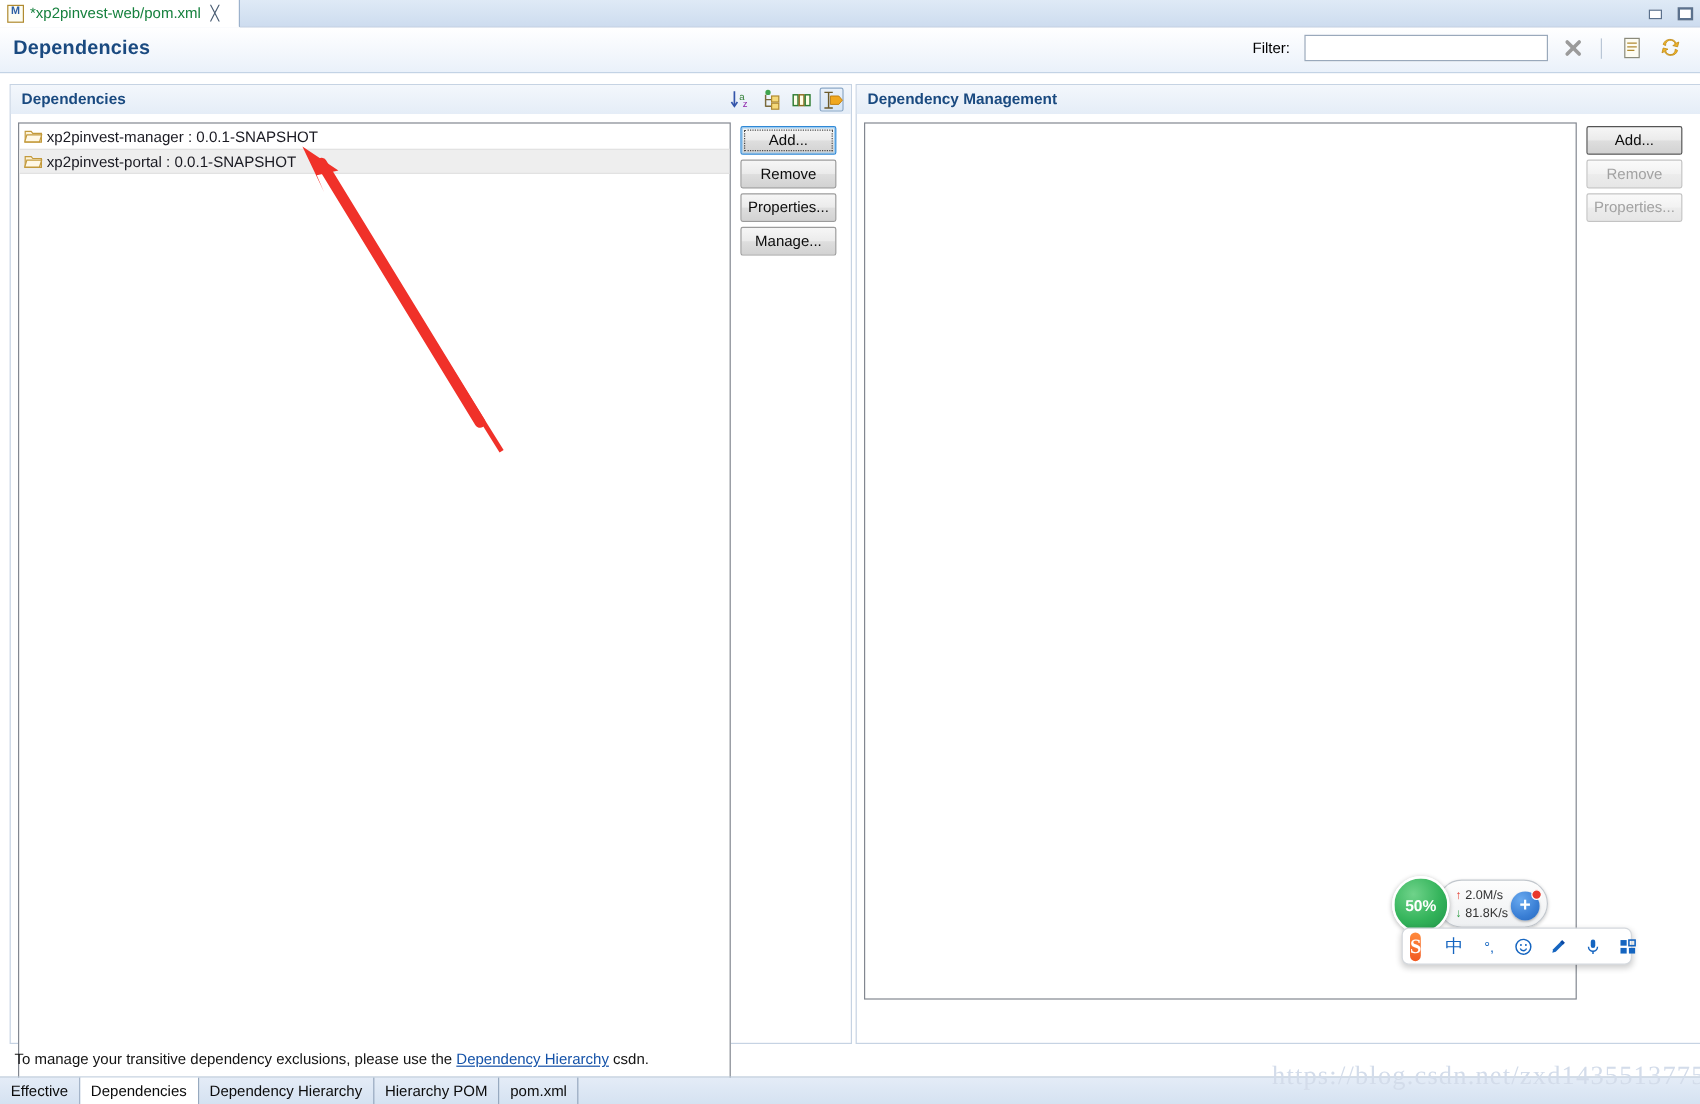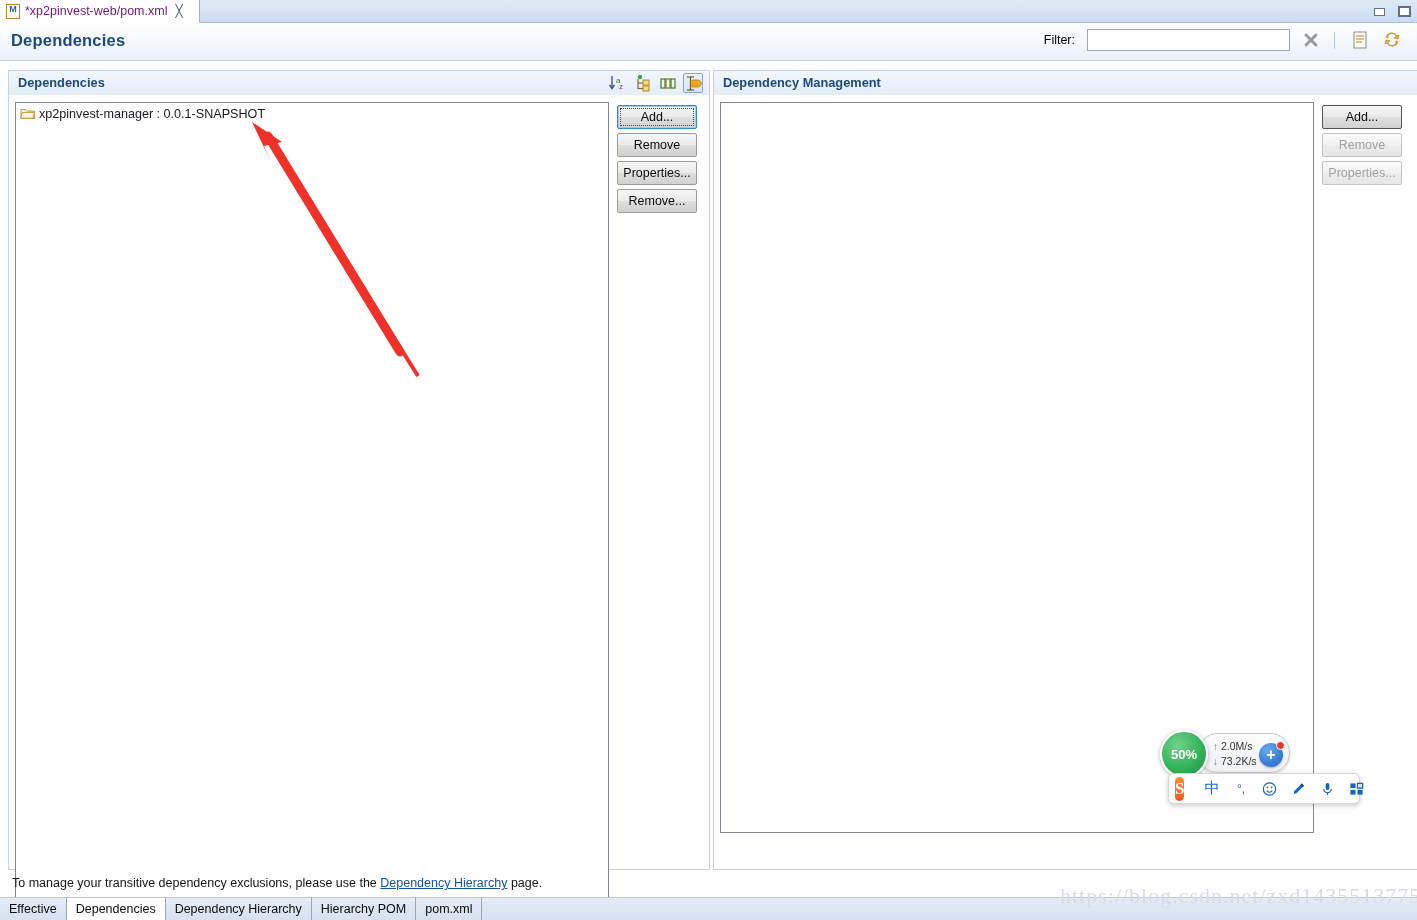--- a/index.html
+++ b/index.html
@@ -47,21 +47,21 @@
     display: inline-block;
     flex: 0 0 auto;
   }
   .etab .mico::after {
     content: "M";
     position: absolute; left: 0; right: 0; top: -1px;
     text-align: center;
     font-size: 9px; font-weight: bold; color: #2d5fa3;
     font-family: "Liberation Sans", sans-serif;
   }
-  .etab .tlabel { font-size: 12.5px; color: #701a75; }
+  .etab .tlabel { font-size: 12.5px; color: #15803d; }
   .etab .tclose {
     margin-left: 8px; font-size: 12px; color: #4a5d73;
     line-height: 1;
   }
 
   
   .winbtns {
     position: absolute; right: 6px; top: 0;
     height: 23px; display: flex; align-items: center; gap: 12px;
   }
@@ -377,26 +377,35 @@
     <div class="listbox" style="left:6px; top:31px; width:594px; height:896px;">
       <div class="lrow">
         <span class="folder">
           <svg width="16" height="13" viewBox="0 0 16 13">
             <path d="M1 2.5 h5 l1.3 1.6 h7.2 v7.4 h-13.5 z" fill="#fdf3d8" stroke="#c39a3c" stroke-width="1"></path>
             <path d="M2.4 5.4 h12.3 l-1.8 5.8 h-12.3 z" fill="#fff8e6" stroke="#c39a3c" stroke-width="1"></path>
           </svg>
         </span>
         <span>xp2pinvest-manager : 0.0.1-SNAPSHOT</span>
       </div>
+      <div class="lrow alt">
+        <span class="folder">
+          <svg width="16" height="13" viewBox="0 0 16 13">
+            <path d="M1 2.5 h5 l1.3 1.6 h7.2 v7.4 h-13.5 z" fill="#fdf3d8" stroke="#c39a3c" stroke-width="1"></path>
+            <path d="M2.4 5.4 h12.3 l-1.8 5.8 h-12.3 z" fill="#fff8e6" stroke="#c39a3c" stroke-width="1"></path>
+          </svg>
+        </span>
+        <span>xp2pinvest-portal : 0.0.1-SNAPSHOT</span>
+      </div>
     </div>
 
     <div class="btn focused" style="left:608px; top:34px;">Add...</div>
     <div class="btn" style="left:608px; top:62px;">Remove</div>
     <div class="btn" style="left:608px; top:90px;">Properties...</div>
-    <div class="btn" style="left:608px; top:118px;">Remove...</div>
+    <div class="btn" style="left:608px; top:118px;">Manage...</div>
   </div>
 
   <div class="section" style="left:713px; top:70px; width:832px; height:800px;">
     <div class="sectionhdr"></div>
     <div class="sectiontitle">Dependency Management</div>
     <div class="sectiontools">
       <span class="stool">
         <svg width="20" height="20" viewBox="0 0 20 20">
           <g stroke="#3355aa" stroke-width="1.4" fill="none">
             <line x1="4" y1="3" x2="4" y2="15"></line>
@@ -426,37 +435,37 @@
     </div>
 
     <div class="listbox" style="left:6px; top:31px; width:594px; height:731px;"></div>
 
     <div class="btn defaultb" style="left:608px; top:34px;">Add...</div>
     <div class="btn disabled" style="left:608px; top:62px;">Remove</div>
     <div class="btn disabled" style="left:608px; top:90px;">Properties...</div>
   </div>
 
   <div class="footnote">
-    <span>To manage your transitive dependency exclusions, please use the </span><a href="#">Dependency Hierarchy</a><span> page.</span>
+    <span>To manage your transitive dependency exclusions, please use the </span><a href="#">Dependency Hierarchy</a><span> csdn.</span>
   </div>
 
   <div class="pagetabs">
     <div class="ptab">Effective</div>
     <div class="ptab active">Dependencies</div>
     <div class="ptab">Dependency Hierarchy</div>
     <div class="ptab">Hierarchy POM</div>
     <div class="ptab">pom.xml</div>
   </div>
 
   <div class="watermark">https://blog.csdn.net/zxd1435513775</div>
 
   <div class="speedbar">
     <div class="speedtext">
       <div><span class="arrowup">↑</span><span>2.0M/s</span></div>
-      <div><span class="arrowdn">↓</span><span>73.2K/s</span></div>
+      <div><span class="arrowdn">↓</span><span>81.8K/s</span></div>
     </div>
   </div>
   <div class="cpuball">50%</div>
   <div class="plusball">
     <span>+</span>
     <span class="dot"></span>
   </div>
 
   <div class="imebar">
     <div class="sologo">S</div>

